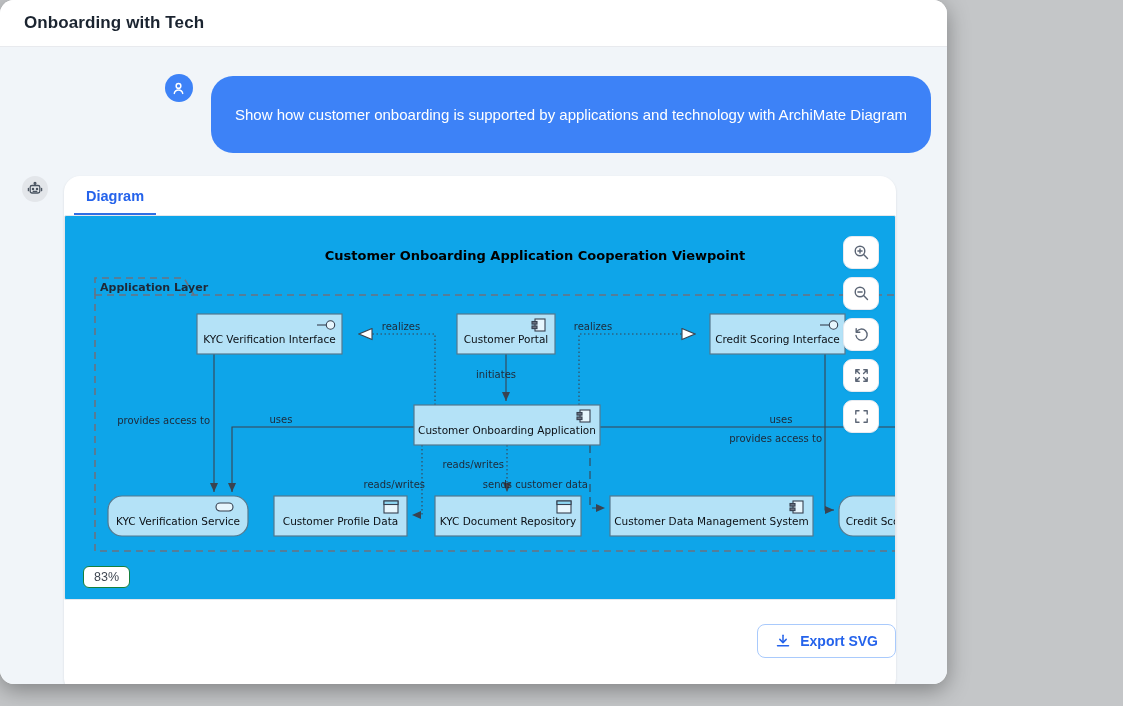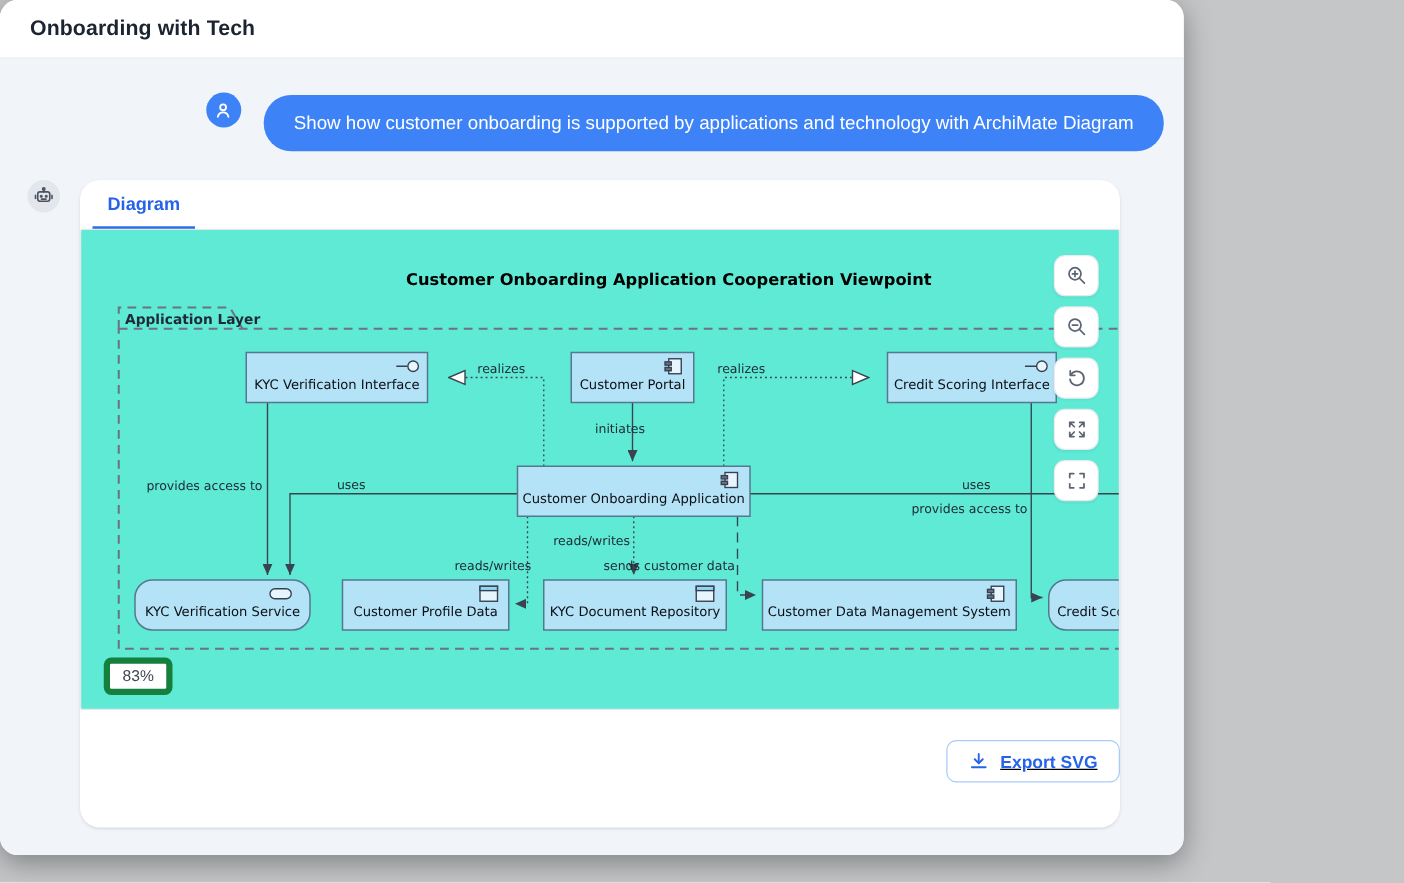--- a/index.html
+++ b/index.html
@@ -37,21 +37,21 @@
     width:28px; height:28px; border-radius:50%;
     display:flex; align-items:center; justify-content:center;
     flex:0 0 28px;
   }
   .avatar.user { background:#3d82f7; margin-top:-2px; }
   .avatar.bot { background:#e3e6ea; width:26px; height:26px; flex-basis:26px; }
   .bubble {
     margin-left:18px;
     background:#3d82f7; color:#ffffff;
     font-size:15px; line-height:21px;
-    padding:12px 24px;
+    padding:28px 24px;
     border-radius:22px;
     max-width:760px;
     white-space:nowrap;
   }
   .assistant-row { display:flex; align-items:flex-start; gap:16px; margin-top:23px; padding-right:35px; }
   .card {
     flex:1;
     background:#ffffff;
     border-radius:16px;
     box-shadow:0 1px 3px rgba(16,24,40,.08), 0 1px 2px rgba(16,24,40,.04);
@@ -62,47 +62,47 @@
     font-size:14.5px; font-weight:600; color:#64748b;
     padding:8px 12px 9px 12px; cursor:pointer;
     border-bottom:3px solid transparent;
     margin-bottom:-1px;
   }
   .tab.active { color:#2563eb; border-bottom-color:#2f6fe4; }
   .diagram-panel {
     position:relative;
     border:1px solid #e5e7eb;
     border-radius:2px;
-    background:#5eead4;
+    background:#0ea5e9;
     height:385px;
     overflow:hidden;
   }
   .diagram-canvas { position:absolute; left:26px; top:22px; }
   .zoom-controls {
     position:absolute; right:16px; top:20px;
     display:flex; flex-direction:column; gap:8px;
   }
   .zoom-btn {
     width:36px; height:33px;
     background:#ffffff;
     border:1px solid #e7eaf0;
     border-radius:9px;
     display:flex; align-items:center; justify-content:center;
     color:#5b6575; cursor:pointer;
     box-shadow:0 1px 2px rgba(16,24,40,.05);
   }
   .zoom-badge {
     position:absolute; left:18px; bottom:11px;
     background:#ffffff;
-    border:5px solid #15803d;
+    border:1px solid #15803d;
     border-radius:6px;
     padding:3px 10px;
     font-size:12.5px; color:#3f4752;
   }
-  .actions-row { display:flex; justify-content:flex-end; margin-top:24px;text-decoration:underline; }
+  .actions-row { display:flex; justify-content:flex-end; margin-top:24px; }
   .action-btn {
     height:34px;
     display:flex; align-items:center; gap:9px;
     padding:0 17px;
     background:#ffffff;
     border:1px solid #a9cafc;
     border-radius:8px;
     color:#2563eb;
     font-size:14px; font-weight:600;
     cursor:pointer;

